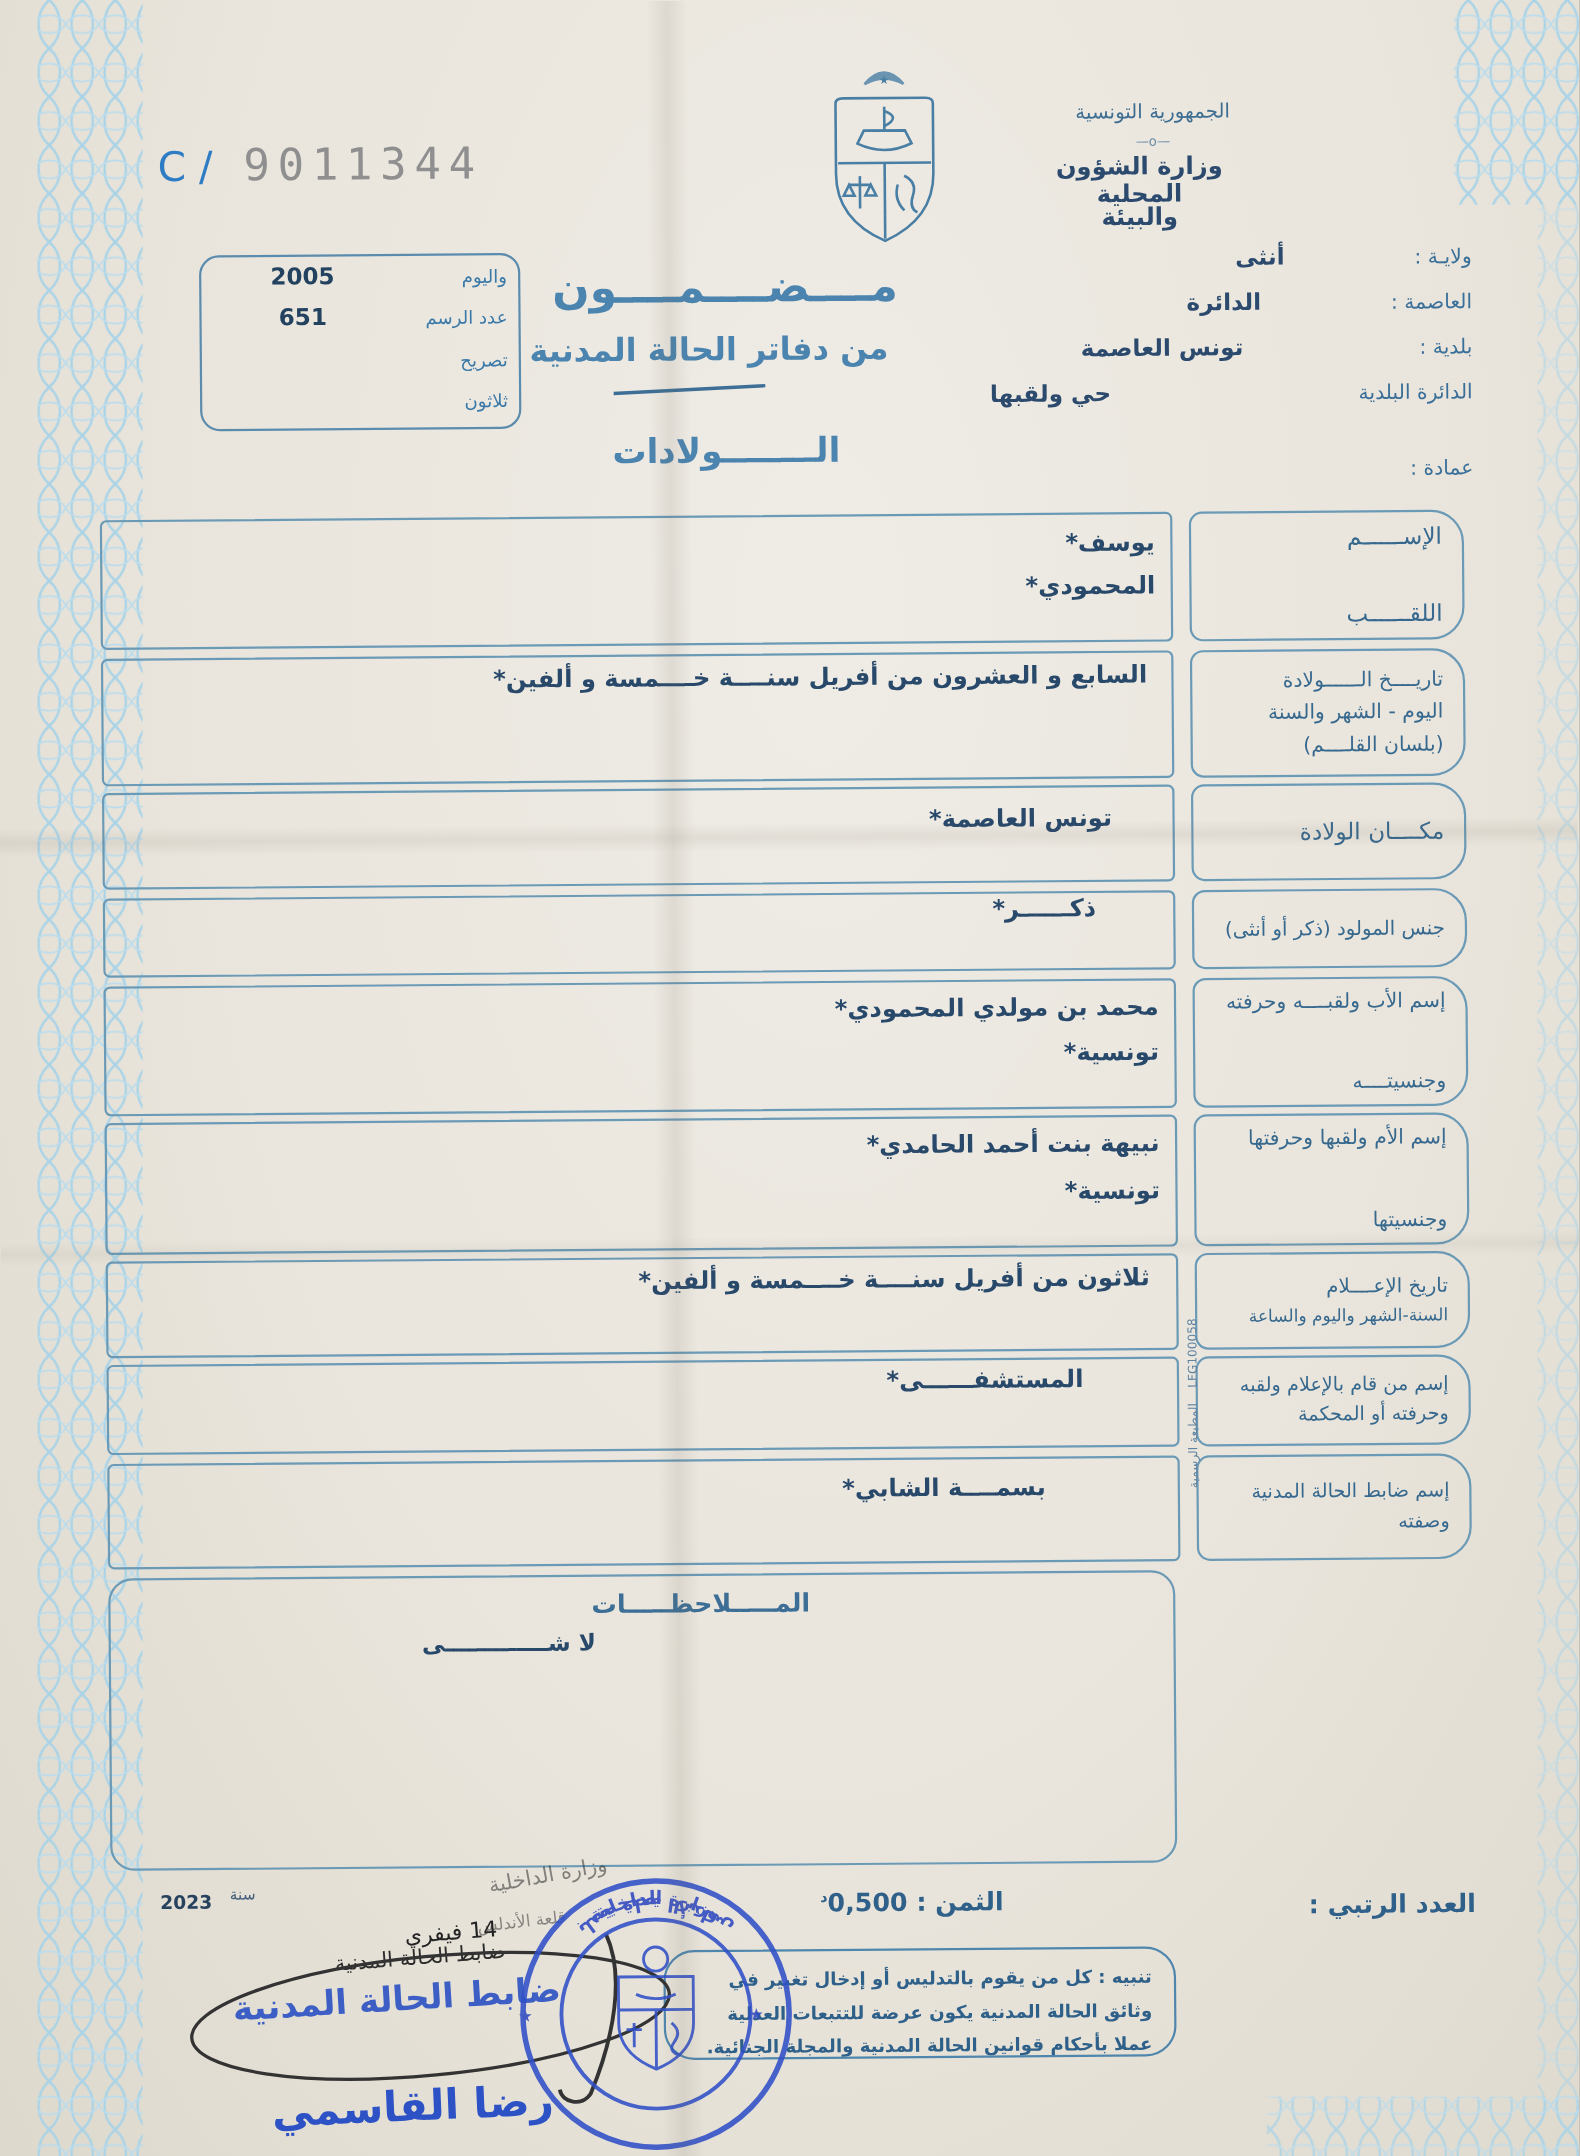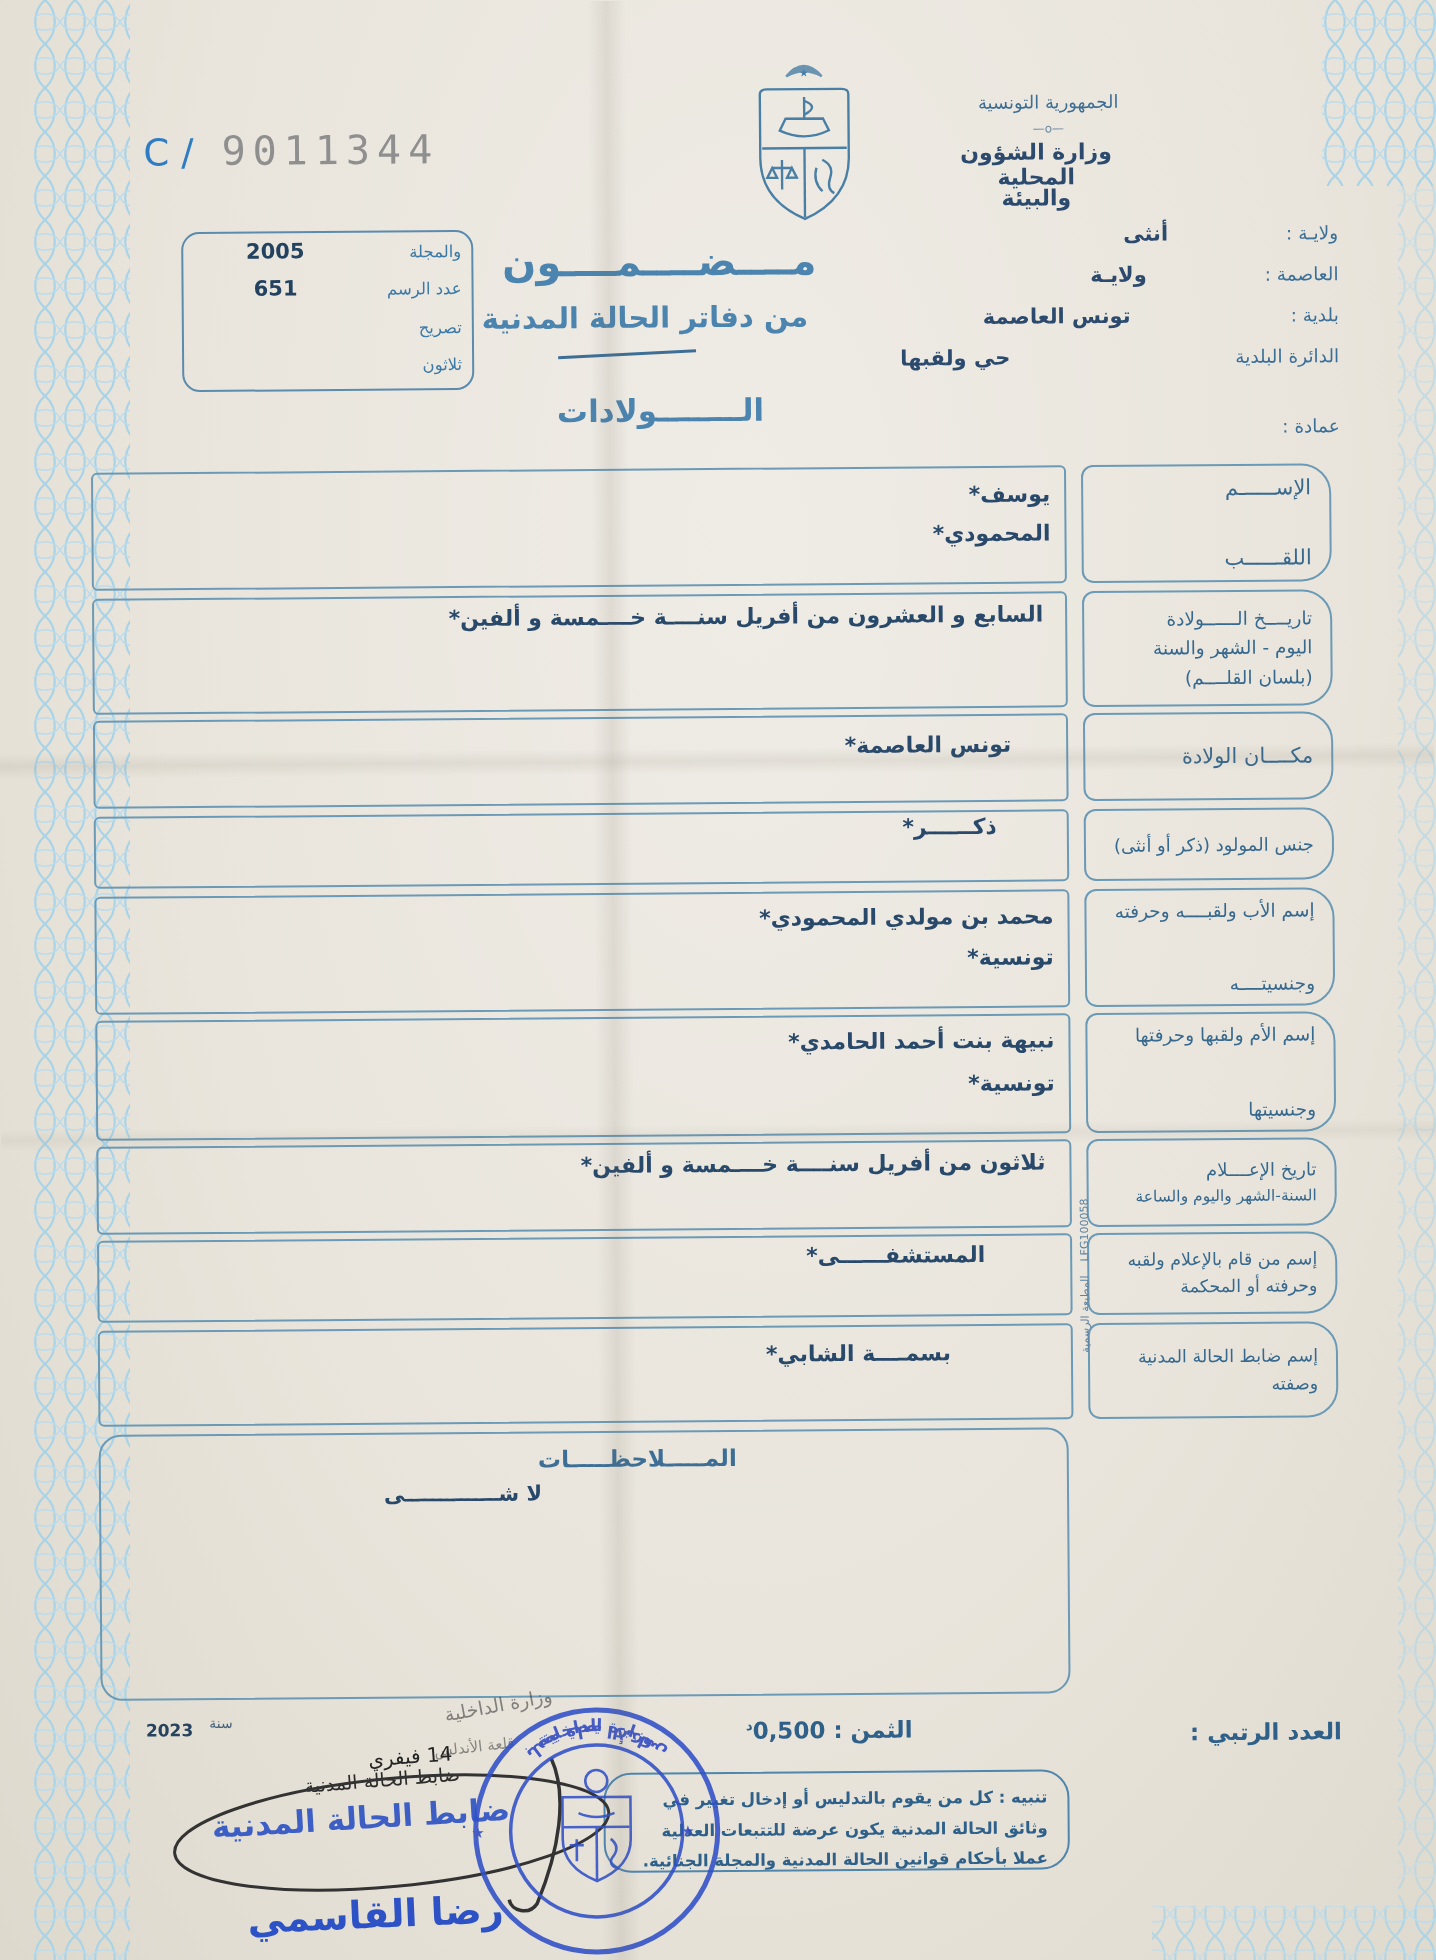--- a/index.html
+++ b/index.html
@@ -90,21 +90,21 @@
 
   <div class="content">
 
     <div class="serial">
       <span class="pfx">C /</span>
       <span class="num">9011344</span>
     </div>
 
     <div class="regbox">
       <div class="regrow r1">
-        <span class="rlabel">والمجلة</span>
+        <span class="rlabel">واليوم</span>
         <span class="rval">2005</span>
       </div>
       <div class="regrow r2">
         <span class="rlabel">عدد الرسم</span>
         <span class="rval">651</span>
       </div>
       <div class="regrow r3">
         <span class="rlabel">تصريح</span>
         <span class="rval"></span>
       </div>
@@ -133,21 +133,21 @@
     <div class="repdiv">—o—</div>
     <div class="min1">وزارة الشؤون المحلية</div>
     <div class="min2">والبيئة</div>
 
     <div class="hline" style="top:225px;">
       <span class="hlabel">ولايـة :</span>
       <span class="hval" style="margin-right:118px;">أنثى</span>
     </div>
     <div class="hline" style="top:266px;">
       <span class="hlabel">العاصمة :</span>
-      <span class="hval" style="margin-right:118px;">ولايـة</span>
+      <span class="hval" style="margin-right:118px;">الدائرة</span>
     </div>
     <div class="hline" style="top:307px;">
       <span class="hlabel">بلدية :</span>
       <span class="hval" style="margin-right:160px;">تونس العاصمة</span>
     </div>
     <div class="hline" style="top:348px;">
       <span class="hlabel">الدائرة البلدية</span>
       <span class="hval" style="margin-right:225px;">حي ولقبها</span>
     </div>
     <div class="hline" style="top:420px;">

